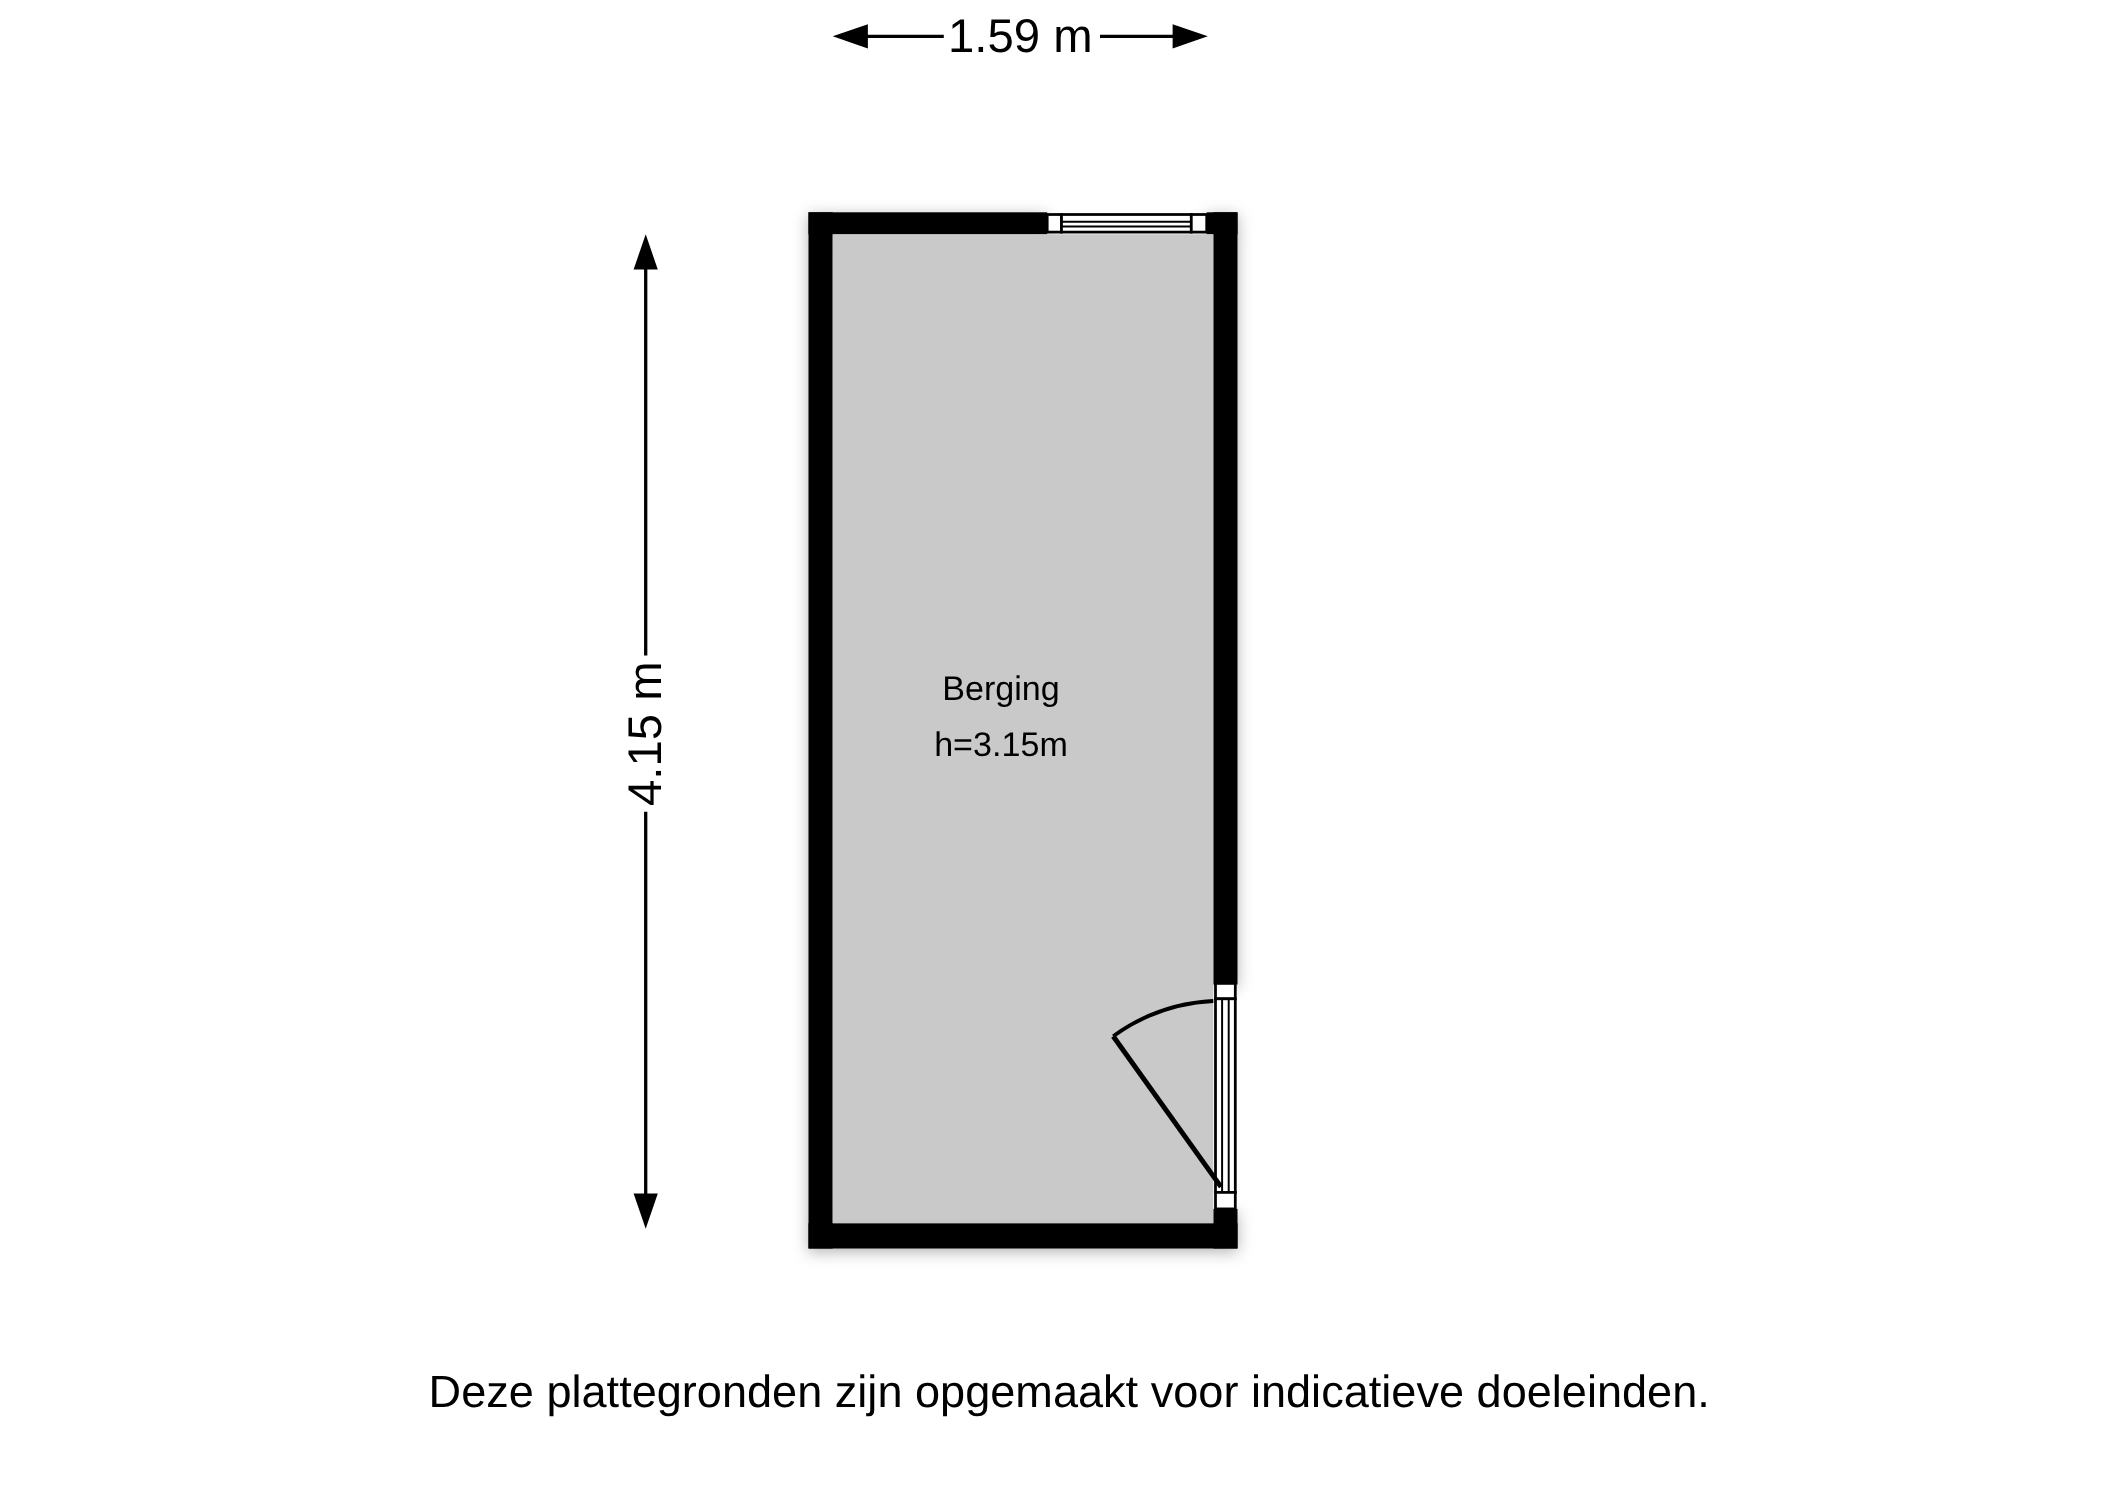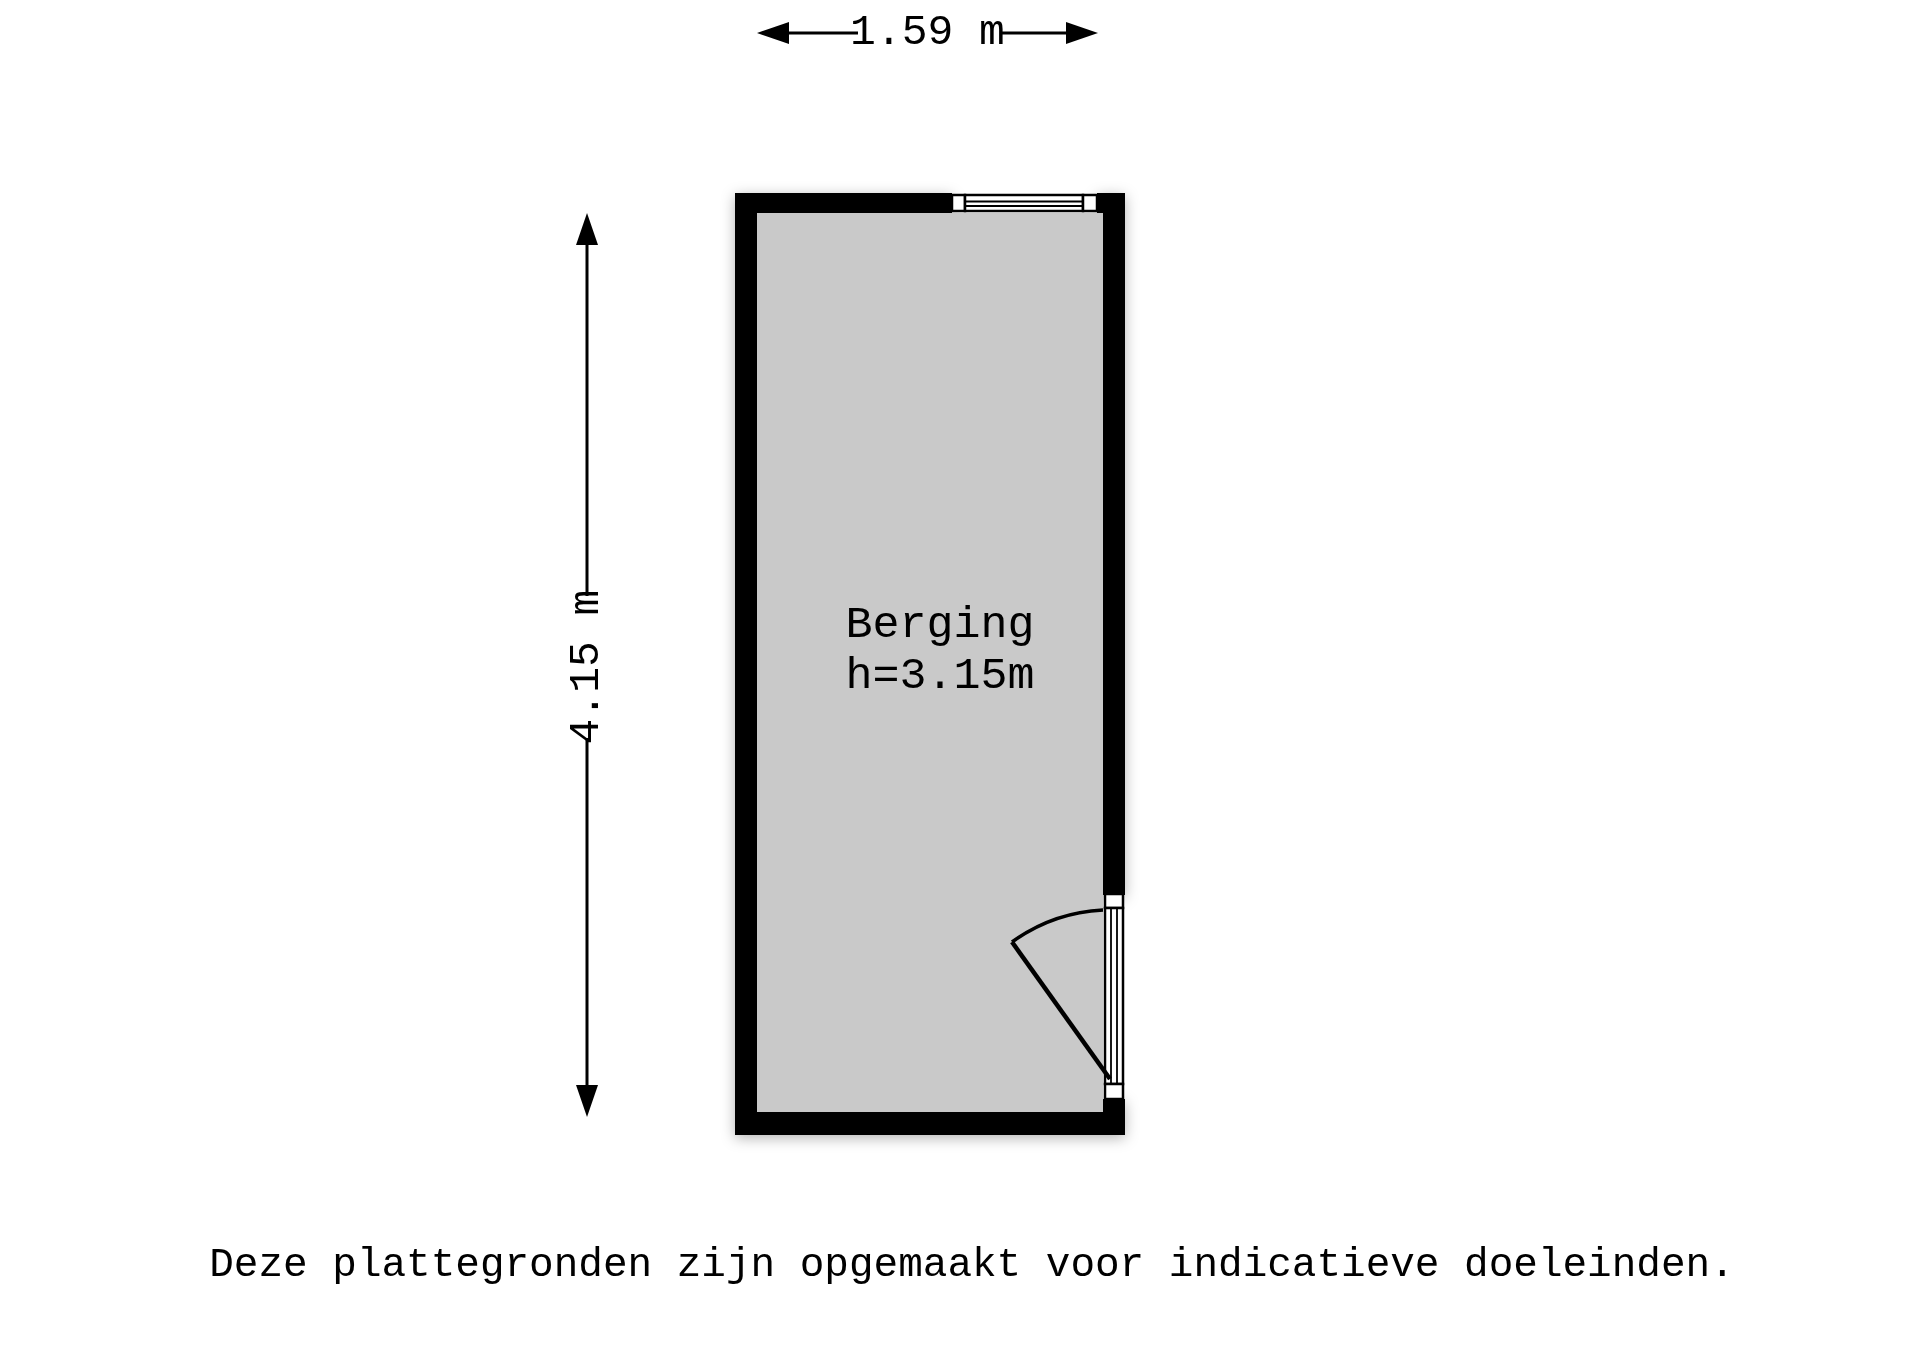--- a/index.html
+++ b/index.html
@@ -7,21 +7,21 @@
     --floor:#c9c9c9;
     --background:#ffffff;
     --text:#000000;
   }
   html,body{margin:0;padding:0;background:#fff;}
   .page{
     position:relative;
     width:1728px;
     height:1358px;
     background:var(--background);
-    font-family:Liberation Mono, monospace;
+    font-family:Liberation Sans, sans-serif;
     color:var(--text);
     overflow:hidden;
   }
   .plan{
     position:absolute;
     left:0;top:0;
     width:1920px;
     height:1358px;
   }
   .walls{
@@ -39,22 +39,22 @@
     left:757px;top:8px;width:341px;
     font-size:43px;line-height:50px;
   }
   .height-label{
     left:417px;top:642px;width:340px;height:50px;
     font-size:43px;line-height:50px;
     transform:rotate(-90deg);
     transform-origin:center center;
   }
   .room-label{
-    left:740px;top:600px;width:400px;
-    font-size:45px;line-height:51px;
+    left:710px;top:600px;width:400px;
+    font-size:31px;line-height:51px;
   }
   .disclaimer{
     left:12px;top:1240px;width:1920px;
     font-size:41px;line-height:50px;
   }
 </style>
 </head>
 <body>
 
 <div class="page">

